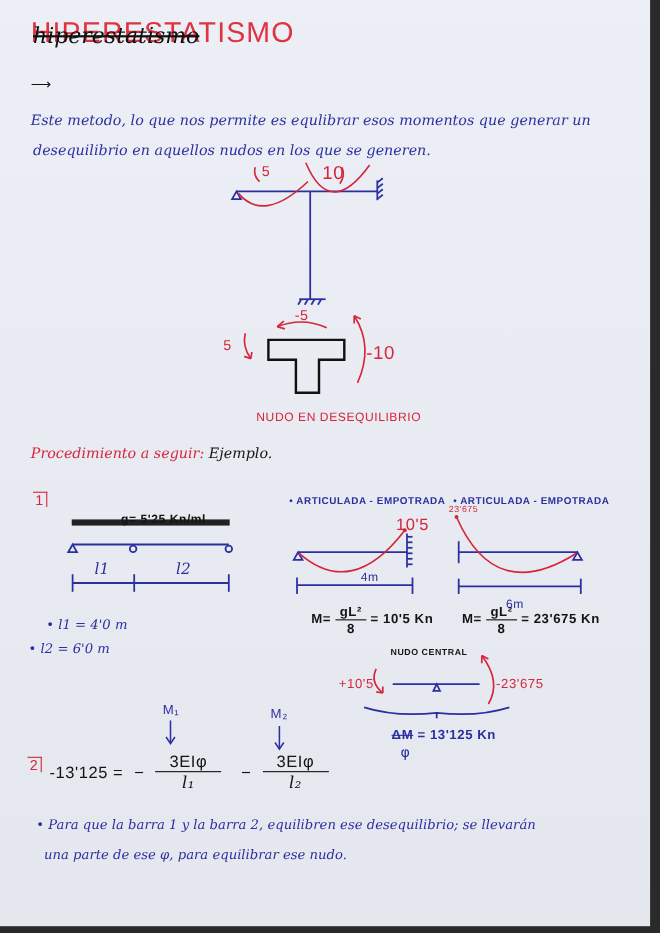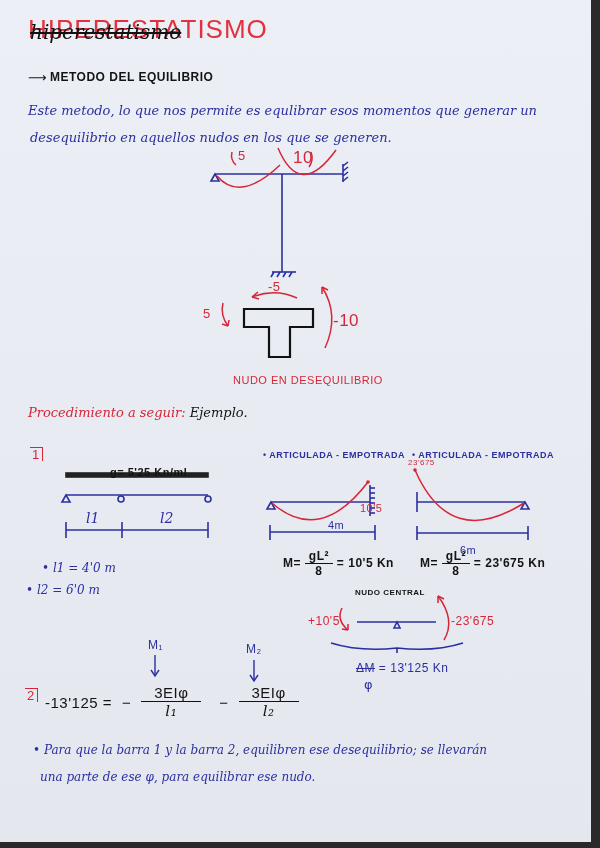--- a/index.html
+++ b/index.html
@@ -42,21 +42,20 @@
   </style>
 </head>
 <body>
 
 <div class="page">
 
   <div class="abs title">HIPERESTATISMO</div>
   <div class="abs title-strike">hiperestatismo</div>
 
   <div class="abs arrow-icon black">⟶</div>
-  <div class="abs subtitle caps black">METODO DEL EQUILIBRIO</div>
 
   <div class="abs para hand blue" style="left:28px; top:103px;">Este metodo, lo que nos permite es equlibrar esos momentos que generar un</div>
   <div class="abs para hand blue" style="left:30px; top:130px;">desequilibrio en aquellos nudos en los que se generen.</div>
 
   <svg width="600" height="848">
 
     <g stroke="#2b2fa0" stroke-width="1.6" fill="none">
       <line x1="215" y1="174" x2="343" y2="174"></line>
       <line x1="282" y1="174" x2="282" y2="272"></line>
       <polygon points="215,174 211,181 219,181" fill="none"></polygon>
@@ -164,42 +163,42 @@
   </div>
 
   <div class="abs box-num" style="left:30px; top:447px;">1</div>
   <div class="abs black caps" style="left:110px; top:466px; font-size:11px; font-weight:bold;">g= 5'25 Kn/ml</div>
   <div class="abs hand blue" style="left:86px; top:510px; font-size:14px;">l1</div>
   <div class="abs hand blue" style="left:160px; top:510px; font-size:14px;">l2</div>
   <div class="abs hand blue" style="left:26px; top:561px; font-size:12px;margin-left:16px;">• <span>l1 = 4'0 m</span></div>
   <div class="abs hand blue" style="left:26px; top:583px; font-size:12px;">• <span>l2 = 6'0 m</span></div>
 
   <div class="abs blue caps" style="left:263px; top:450px; font-size:9px; font-weight:bold;">• <span>ARTICULADA - EMPOTRADA</span></div>
-  <div class="abs red caps" style="left:360px; top:469px; font-size:11px;margin-top:33px;">10'5</div>
+  <div class="abs red caps" style="left:360px; top:469px; font-size:15px;">10'5</div>
   <div class="abs blue caps" style="left:310px; top:519px; font-size:11px;margin-left:18px;">4m</div>
 
   <div class="abs blue caps" style="left:412px; top:450px; font-size:9px; font-weight:bold;">• <span>ARTICULADA - EMPOTRADA</span></div>
   <div class="abs red caps" style="left:408px; top:458px; font-size:8px;">23'675</div>
   <div class="abs blue caps" style="left:460px; top:544px; font-size:11px;">6m</div>
 
   <div class="abs black caps" style="left:283px; top:549px; font-size:12px; font-weight:bold;">
     <span>M=</span>
     <span class="frac"><span class="num">gL²</span><span class="den">8</span></span>
     <span>= 10'5 Kn</span>
   </div>
   <div class="abs black caps" style="left:420px; top:549px; font-size:12px; font-weight:bold;">
     <span>M=</span>
     <span class="frac"><span class="num">gL²</span><span class="den">8</span></span>
     <span>= 23'675 Kn</span>
   </div>
 
   <div class="abs black caps" style="left:355px; top:588px; font-size:8px; font-weight:bold;">NUDO CENTRAL</div>
   <div class="abs red caps" style="left:308px; top:614px; font-size:12px;">+10'5</div>
   <div class="abs red caps" style="left:451px; top:614px; font-size:12px;">-23'675</div>
-  <div class="abs blue caps" style="left:356px; top:661px; font-size:12px; font-weight:normal;">
+  <div class="abs blue caps" style="left:356px; top:661px; font-size:12px; font-weight:bold;">
     <span style="text-decoration:line-through;">ΔM</span>
     <span>= 13'125 Kn</span>
   </div>
   <div class="abs blue" style="left:364px; top:677px; font-size:13px;">φ</div>
 
   <div class="abs blue caps" style="left:148px; top:638px; font-size:12px;">M₁</div>
   <div class="abs blue caps" style="left:246px; top:642px; font-size:12px;">M₂</div>
   <div class="abs box-num" style="left:25px; top:688px;">2</div>
   <div class="abs black caps" style="left:45px; top:684px; font-size:15px; display:flex; align-items:center; gap:10px;">
     <span>-13'125 =</span>

